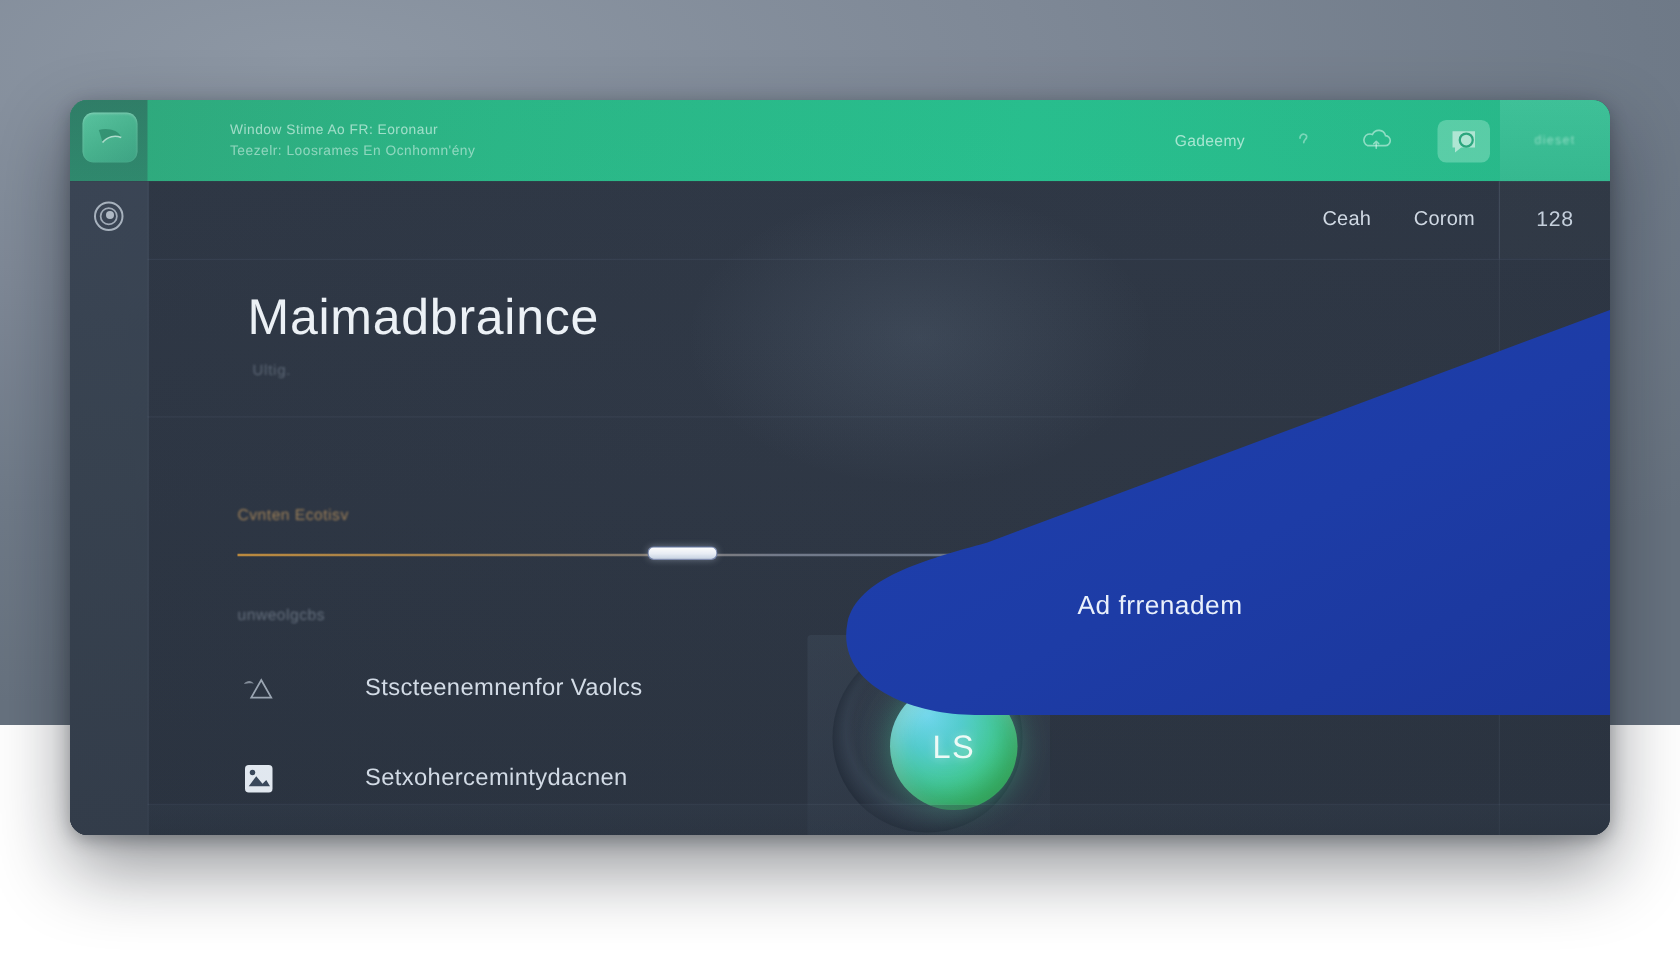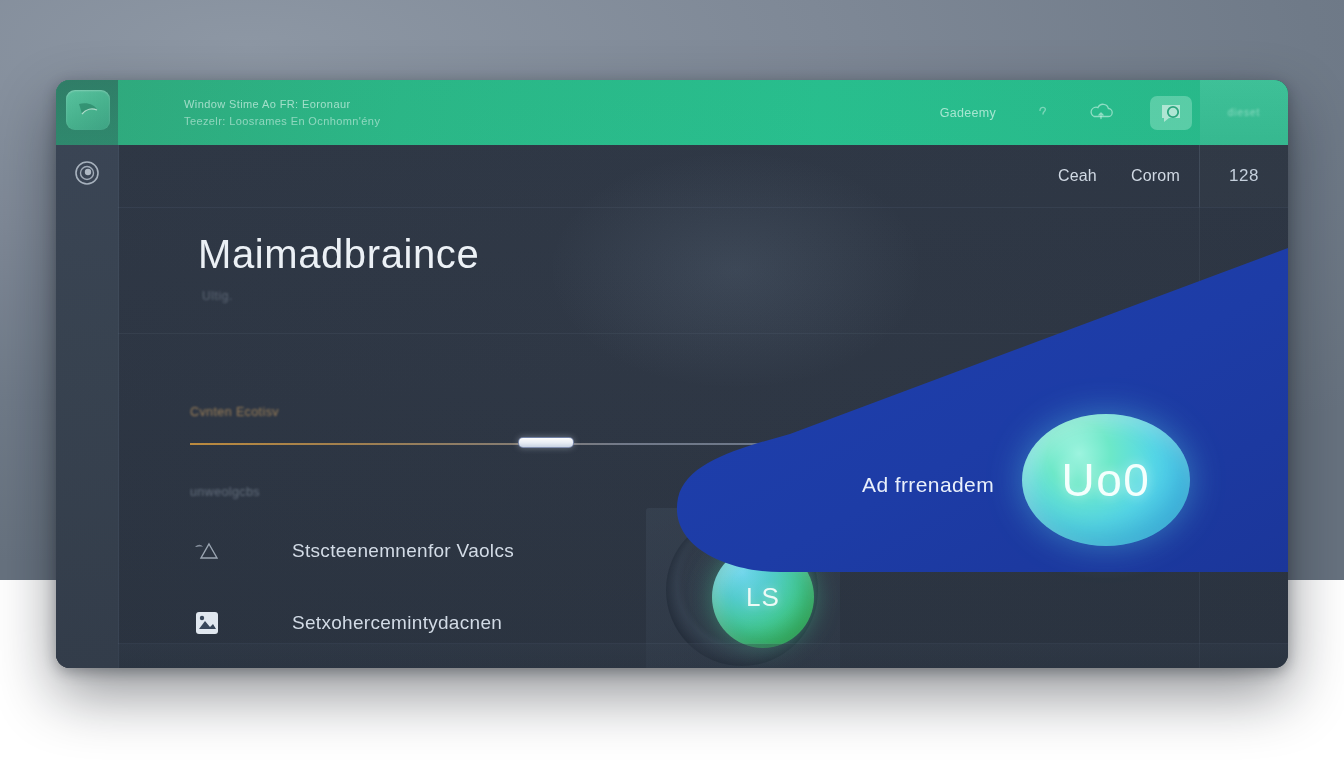--- a/index.html
+++ b/index.html
@@ -530,17 +530,14 @@
           <stop offset="55%" stop-color="#1d3ca6"></stop>
           <stop offset="100%" stop-color="#1b369a"></stop>
         </linearGradient>
       </defs>
       <path d="M668 0 L668 324 L160 324 C110 324, 48 300, 58 250 C66 214, 120 200, 170 186 L668 0 Z" fill="url(#bannerGrad)"></path>
     </svg>
   </div>
 
   <div id="banner-text">Ad frrenadem</div>
 
-  <div id="banner-orb">
-    <span id="banner-orb-text">Uo0</span>
-  </div>
 
 </div>
 
 </body></html>

